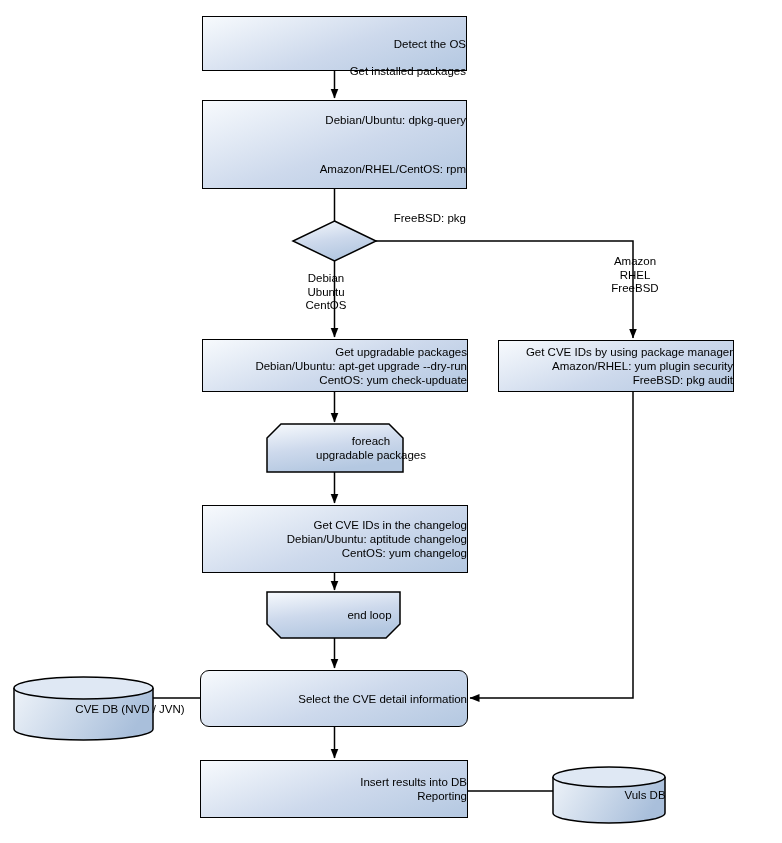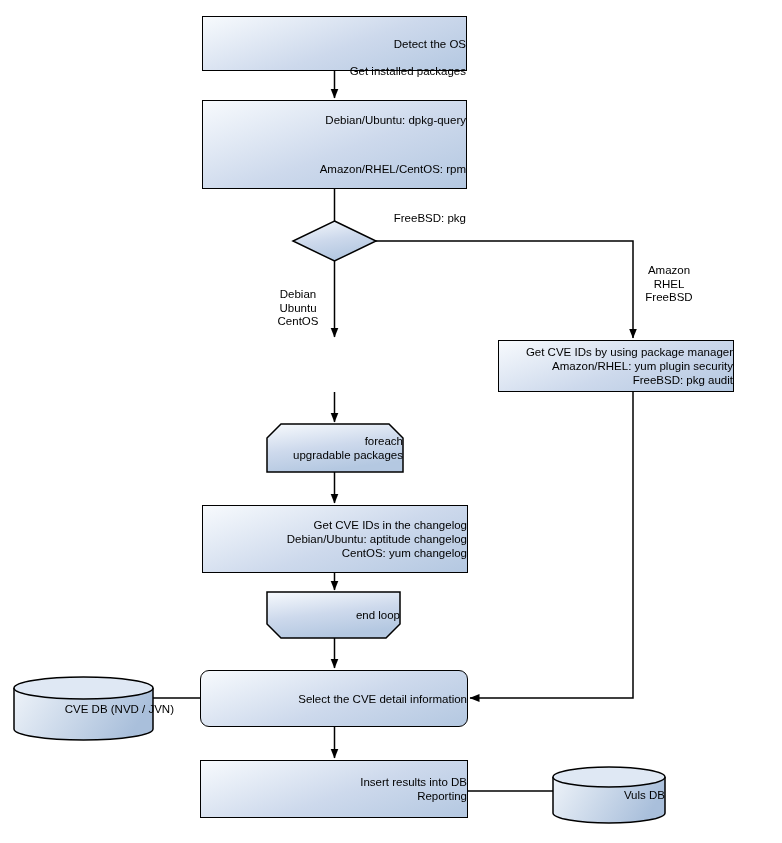--- a/index.html
+++ b/index.html
@@ -14,22 +14,22 @@
   #wires { position:absolute; left:0; top:0; z-index:0; }
   .node {
     position:absolute; box-sizing:border-box; z-index:1;
     border:1.5px solid #000;
     background:linear-gradient(160deg,#f7fafd 0%,#cdd9ec 55%,#b4c8e1 100%);
     display:flex; flex-direction:column; align-items:flex-end; justify-content:center;
     font-size:11.5px; line-height:14px; text-align:center;
   }
   .shape-text {
     position:absolute; z-index:1;
-    display:flex; flex-direction:column; align-items:flex-end; justify-content:center;
-    font-size:11.5px; line-height:14px; text-align:center;
+    display:flex; flex-direction:column; align-items:center; justify-content:center;
+    font-size:11.5px; line-height:14px; text-align:center;padding-left:36px;
   }
   .float-label {
     position:absolute; z-index:1;
     font-size:11.5px; line-height:13.5px; text-align:center;
   }
 </style>
 </head>
 <body>
 
 <div id="canvas">
@@ -80,20 +80,25 @@
     <div>Detect the OS</div>
   </div>
 
   <div class="node" style="left:202px; top:100px; width:265px; height:89px;gap:35px;">
     <div>Get installed packages</div>
     <div>Debian/Ubuntu: dpkg-query</div>
     <div>Amazon/RHEL/CentOS: rpm</div>
     <div>FreeBSD: pkg</div>
   </div>
 
+  <div class="node" style="left:202px; top:339px; width:266px; height:53px;">
+    <div>Get upgradable packages</div>
+    <div>Debian/Ubuntu: apt-get upgrade --dry-run</div>
+    <div>CentOS: yum check-upduate</div>
+  </div>
 
   <div class="node" style="left:498px; top:340px; width:236px; height:52px;">
     <div>Get CVE IDs by using package manager</div>
     <div>Amazon/RHEL: yum plugin security</div>
     <div>FreeBSD: pkg audit</div>
   </div>
 
   <div class="node" style="left:202px; top:505px; width:266px; height:68px;">
     <div>Get CVE IDs in the changelog</div>
     <div>Debian/Ubuntu: aptitude changelog</div>
@@ -119,25 +124,25 @@
   </div>
 
   <div class="shape-text" style="left:14px; top:688px; width:160px; height:41px;">
     <div>CVE DB (NVD / JVN)</div>
   </div>
 
   <div class="shape-text" style="left:553px; top:777px; width:112px; height:36px;">
     <div>Vuls DB</div>
   </div>
 
-  <div class="float-label" style="left:268px; top:272px; width:60px;margin-top:16px;">
+  <div class="float-label" style="left:296px; top:272px; width:60px;">
     <div>Debian</div>
     <div>Ubuntu</div>
     <div>CentOS</div>
   </div>
 
-  <div class="float-label" style="left:639px; top:255px; width:60px;margin-top:9px;">
+  <div class="float-label" style="left:605px; top:255px; width:60px;">
     <div>Amazon</div>
     <div>RHEL</div>
     <div>FreeBSD</div>
   </div>
 
 </div>
 
 </body></html>

